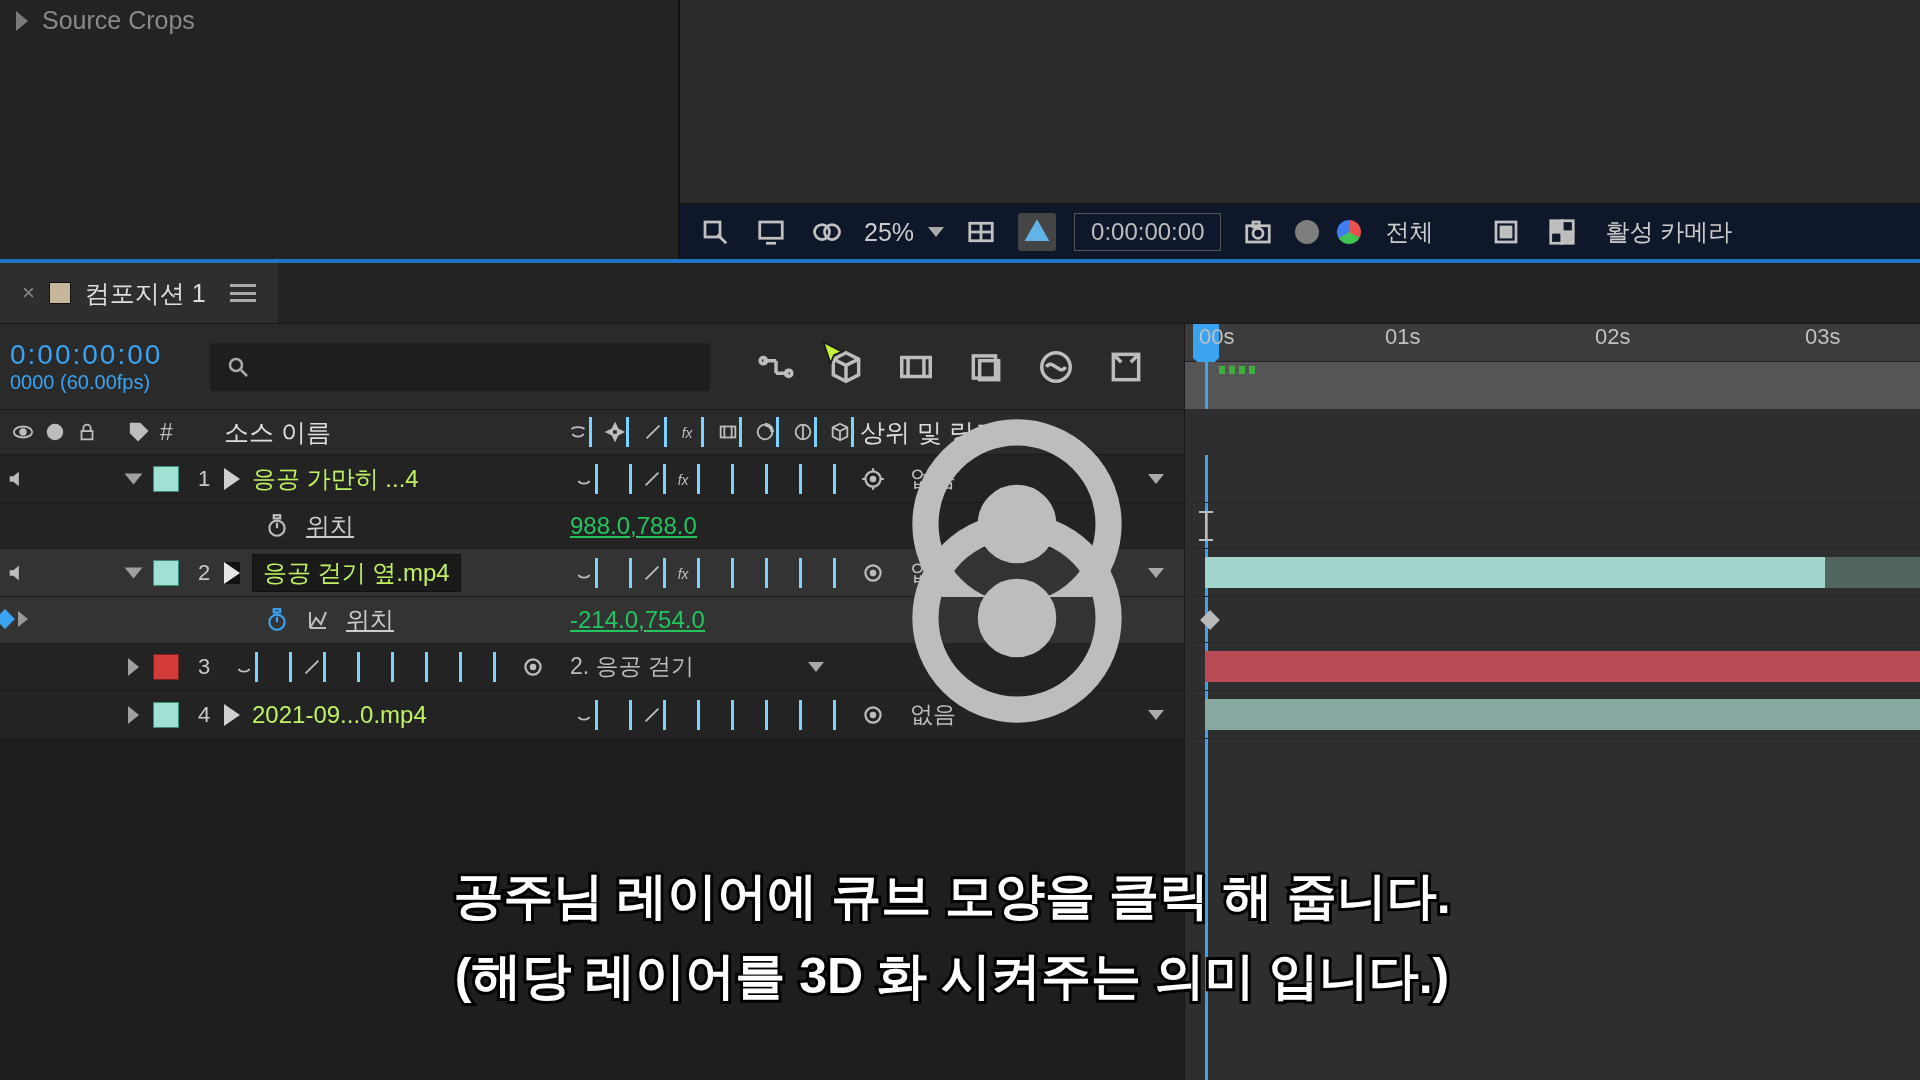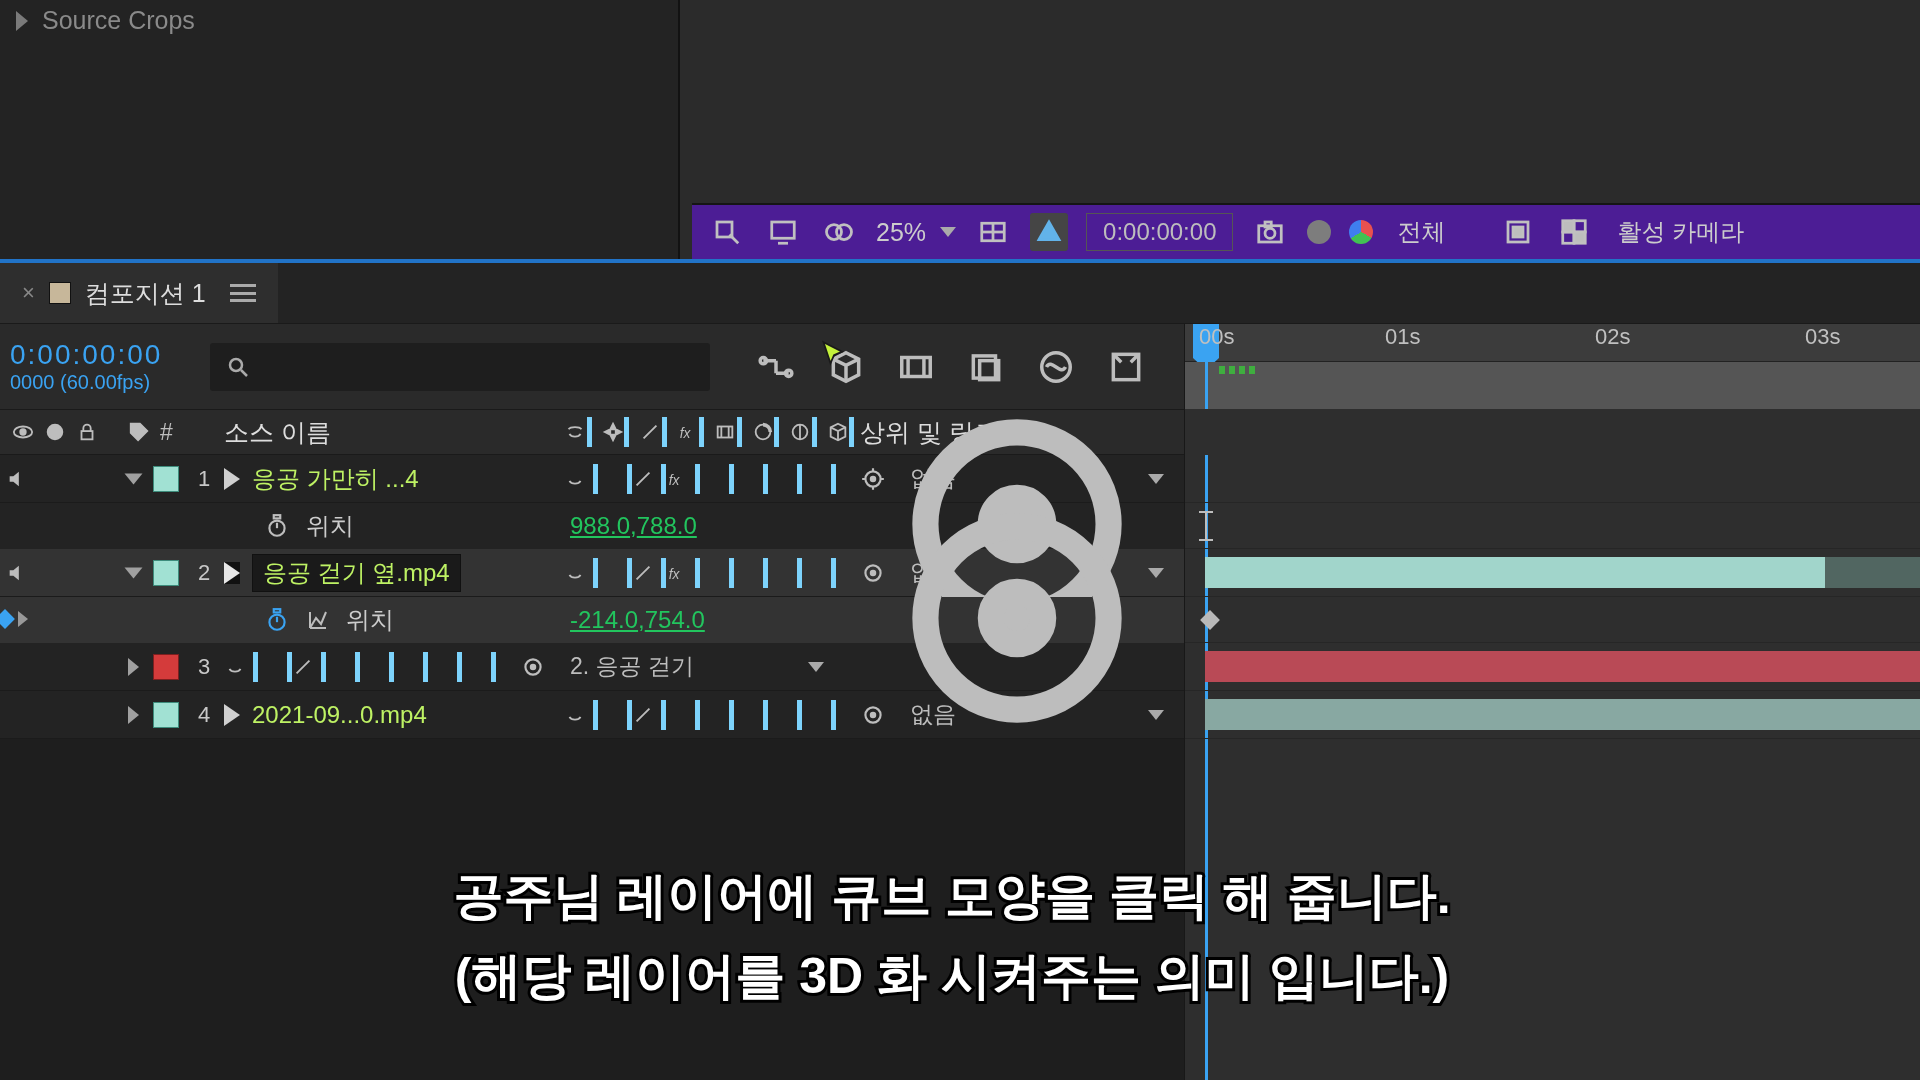--- a/index.html
+++ b/index.html
@@ -4,21 +4,21 @@
 <style>
   * { margin: 0; padding: 0; box-sizing: border-box; font-family: "Malgun Gothic", Arial, sans-serif; }
   body { background: #1e1e1e; color: #ccc; width: 1920px; height: 1080px; overflow: hidden; font-size: 20px; position: relative; }
 
   
   .top-area { display: flex; height: 259px; }
   .project-panel { width: 680px; background: #232323; border-right: 2px solid #121212; }
   .proj-row { display: flex; align-items: center; gap: 14px; padding: 6px 16px; color: #8a8a8a; font-size: 25px; }
   .twirl { width: 0; height: 0; border-top: 10px solid transparent; border-bottom: 10px solid transparent; border-left: 12px solid #7a7a7a; }
   .preview-area { flex: 1; background: #2b2b2b; position: relative; }
-  .preview-toolbar { position: absolute; left: 12px; right: 0; bottom: 0; height: 56px; background: #4c1d95; border-top: 2px solid #151515; display: flex; align-items: center; gap: 18px; padding: 0 16px; }
+  .preview-toolbar { position: absolute; left: 0; right: 0; bottom: 0; height: 56px; background: #0f172a; border-top: 2px solid #151515; display: flex; align-items: center; gap: 18px; padding: 0 16px; }
   .tb-icon { width: 38px; height: 38px; display: flex; align-items: center; justify-content: center; border-radius: 3px; color: #c0c0c0; }
   .tb-icon svg { width: 30px; height: 30px; fill: none; stroke: #c0c0c0; stroke-width: 2.2; }
   .tb-icon.pressed { background: #454545; }
   .tb-icon.pressed svg { stroke: #62b3ea; fill: #62b3ea; }
   .zoom { display: flex; align-items: center; gap: 14px; font-size: 25px; }
   .zoom .chev { width: 0; height: 0; border-left: 8px solid transparent; border-right: 8px solid transparent; border-top: 10px solid #aaa; }
   .timecode-readout { border: 1px solid #555; padding: 4px 16px; font-size: 24px; color: #bdbdbd; }
   .rgb-dot { width: 24px; height: 24px; border-radius: 50%; background: conic-gradient(#e9514f 0 33%, #41c253 33% 66%, #3f7eef 66% 100%); }
   .chan-dot { width: 24px; height: 24px; border-radius: 50%; background: #7d7d7d; }
   .res-select { display: flex; align-items: center; gap: 30px; font-size: 24px; padding: 0 6px; }
@@ -80,30 +80,30 @@
   .expand.open { transform: rotate(90deg); }
   .color-chip { width: 26px; height: 26px; }
   .chip-teal { background: #a1e1d3; border: 1px solid #3e8c7c; }
   .chip-red  { background: #d43b3b; border: 1px solid #7d1f1f; }
   .idx { width: 22px; color: #c8c8c8; font-size: 22px; text-align: center; }
   .layer .cc { width: 340px; gap: 12px; font-size: 24px; color: #bef264; }
   .play-tri { width: 0; height: 0; border-top: 11px solid transparent; border-bottom: 11px solid transparent; border-left: 16px solid #d0d0d0; }
   .src-thumb { width: 22px; height: 22px; background: #1e1e1e; border: 1px solid #444; }
   .selbox { background: #1a1a1a; padding: 2px 10px; border: 1px solid #111; }
   .layer .cd { width: 290px; gap: 0; }
-  .switch-slot { width: 34px; height: 30px; display: flex; align-items: center; justify-content: flex-start; border-right: 5px solid #7dd3fc; }
+  .switch-slot { width: 34px; height: 30px; display: flex; align-items: center; justify-content: flex-end; border-right: 3px solid #7dd3fc; }
   .switch-slot svg { width: 22px; height: 22px; stroke: #bdbdbd; fill: none; stroke-width: 2; }
   .layer .ce { width: 320px; gap: 14px; font-size: 23px; padding-left: 6px; color: #bdbdbd; }
   .pickwhip { width: 26px; height: 26px; }
   .pickwhip svg { stroke: #bdbdbd; fill: none; stroke-width: 2; }
   .parent-select { display: flex; align-items: center; justify-content: space-between; flex: 1; padding: 0 10px; }
   .chev-dn { width: 0; height: 0; border-left: 8px solid transparent; border-right: 8px solid transparent; border-top: 10px solid #aaa; }
 
   
-  .prop { height: 46px; display: flex; align-items: center; }
+  .prop { height: 46px; display: flex; align-items: center; text-decoration: underline; }
   .prop.sel { background: #333; }
   .prop .pa { width: 224px; }
   .prop .pb { width: 340px; display: flex; align-items: center; gap: 16px; font-size: 24px; padding-left: 40px; }
   .stopwatch { width: 26px; height: 26px; }
   .stopwatch svg { stroke: #bdbdbd; fill: none; stroke-width: 2; }
   .stopwatch.on svg { stroke: #3aa3f2; }
   .graph { width: 24px; height: 24px; }
   .prop .pc { width: 290px; color: #22c55e; font-size: 24px; display: flex; padding-left: 6px; }
   .prop .pc span { text-decoration: underline; }
   .prop .pd { width: 320px; padding-left: 6px; }

